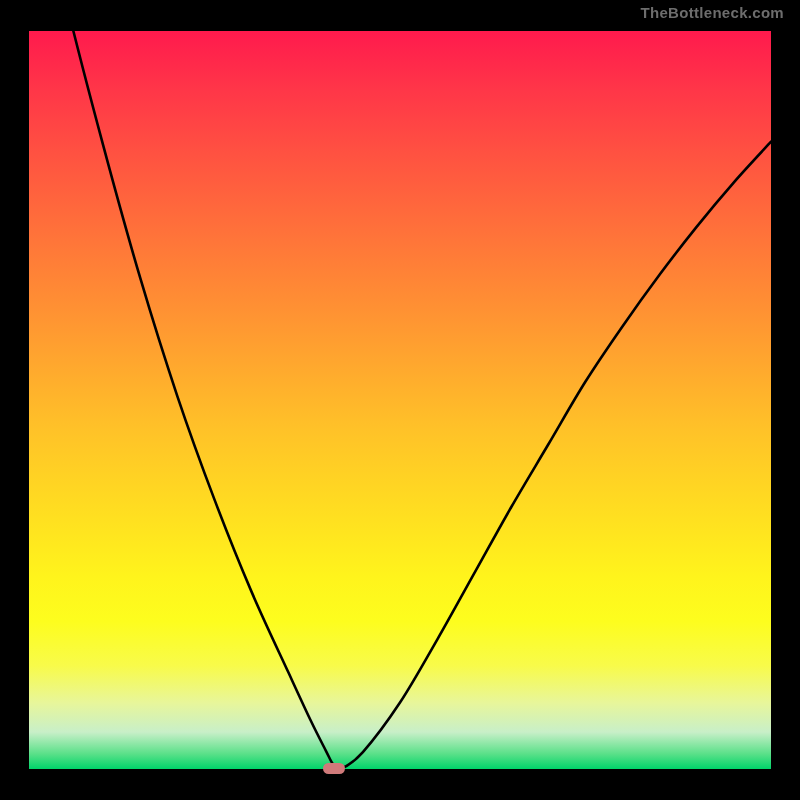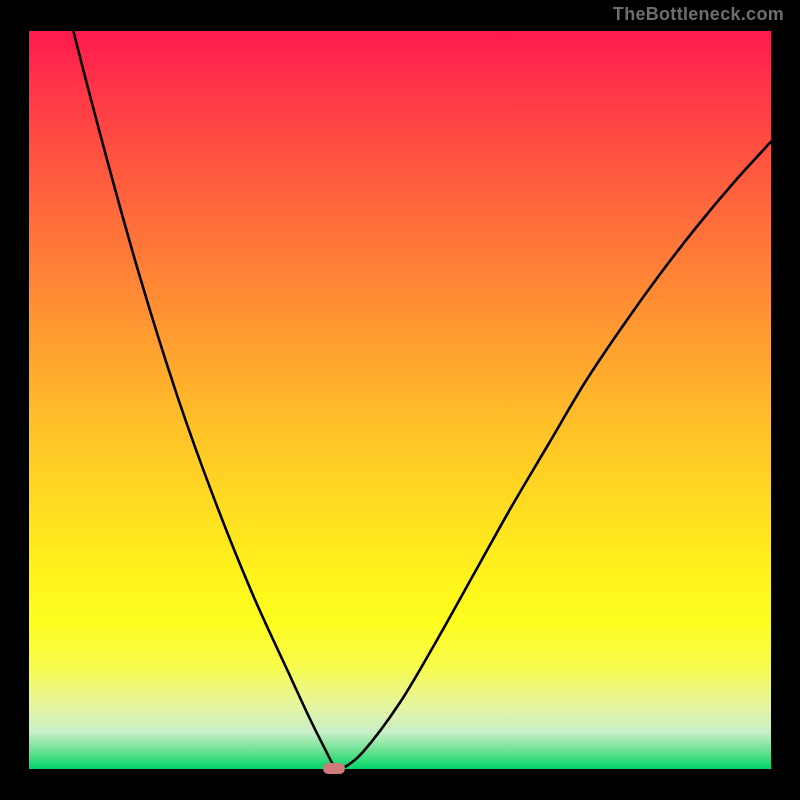--- a/index.html
+++ b/index.html
@@ -55,21 +55,21 @@
     background: #cf7a7a;
   }
 </style>
 </head>
 <body>
 
 <div class="frame">
 
   <div class="plot-area" style="left:29px; top:31px; width:742px; height:738px;"></div>
 
-  <div class="watermark" style="right:16px; top:4px; font-size:18px;">TheBottleneck.com</div>
+  <div class="watermark" style="right:16px; top:4px; font-size:15px;">TheBottleneck.com</div>
 
   <svg class="curve" width="800" height="800" viewBox="0 0 800 800">
     <path id="curve-path" fill="none" stroke="#000" stroke-width="2.6" stroke-linecap="round" d="M 29 -160.88 C 35.18333333333333 -133.82, 53.73333333333333 -49.564999999999976, 66.1 1.4800000000000182 C 78.46666666666667 52.52500000000001, 90.83333333333333 99.26499999999999, 103.2 145.39 C 115.56666666666668 191.515, 127.93333333333334 236.40999999999997, 140.3 278.22999999999996 C 152.66666666666669 320.04999999999995, 165.03333333333333 359.40999999999997, 177.4 396.31 C 189.76666666666668 433.21000000000004, 202.13333333333333 467.03499999999997, 214.5 499.63 C 226.86666666666667 532.225, 239.23333333333332 562.975, 251.6 591.88 C 263.96666666666664 620.785, 278.8066666666667 651.535, 288.7 673.06 C 298.5933333333333 694.5849999999999, 304.77666666666664 708.115, 310.96 721.03 C 317.1433333333333 733.9449999999999, 322.09000000000003 743.2929999999999, 325.8 750.55 C 329.51 757.807, 330.74666666666667 761.497, 333.21999999999997 764.572 C 335.69333333333327 767.647, 335.6933333333333 771.091, 340.64 769 C 345.58666666666664 766.909, 353.0066666666667 763.096, 362.90000000000003 752.026 C 372.79333333333335 740.9559999999999, 387.6333333333333 721.2760000000001, 400 702.58 C 412.3666666666667 683.884, 424.73333333333335 661.375, 437.1 639.85 C 449.4666666666667 618.325, 461.8333333333333 595.5699999999999, 474.2 573.43 C 486.56666666666666 551.29, 498.93333333333334 528.535, 511.3 507.01 C 523.6666666666666 485.485, 536.0333333333333 465.18999999999994, 548.4 444.28 C 560.7666666666667 423.37, 573.1333333333333 401.23, 585.5 381.55 C 597.8666666666667 361.87, 610.2333333333333 344.03499999999997, 622.6 326.2 C 634.9666666666667 308.365, 647.3333333333333 291.145, 659.6999999999999 274.53999999999996 C 672.0666666666666 257.93499999999995, 684.4333333333334 241.94500000000005, 696.8000000000001 226.57000000000005 C 709.1666666666667 211.19500000000005, 721.5333333333333 196.43499999999997, 733.9 182.28999999999996 C 746.2666666666667 168.14499999999995, 764.8166666666666 148.46500000000003, 771 141.70000000000005"></path>
   </svg>
 
   <div id="marker-dot" class="dot" style="left: 323.22px; top: 763px; width: 22px; height: 11px; background: rgb(207, 122, 122);"></div>
 
 </div>
 
 </body></html>

